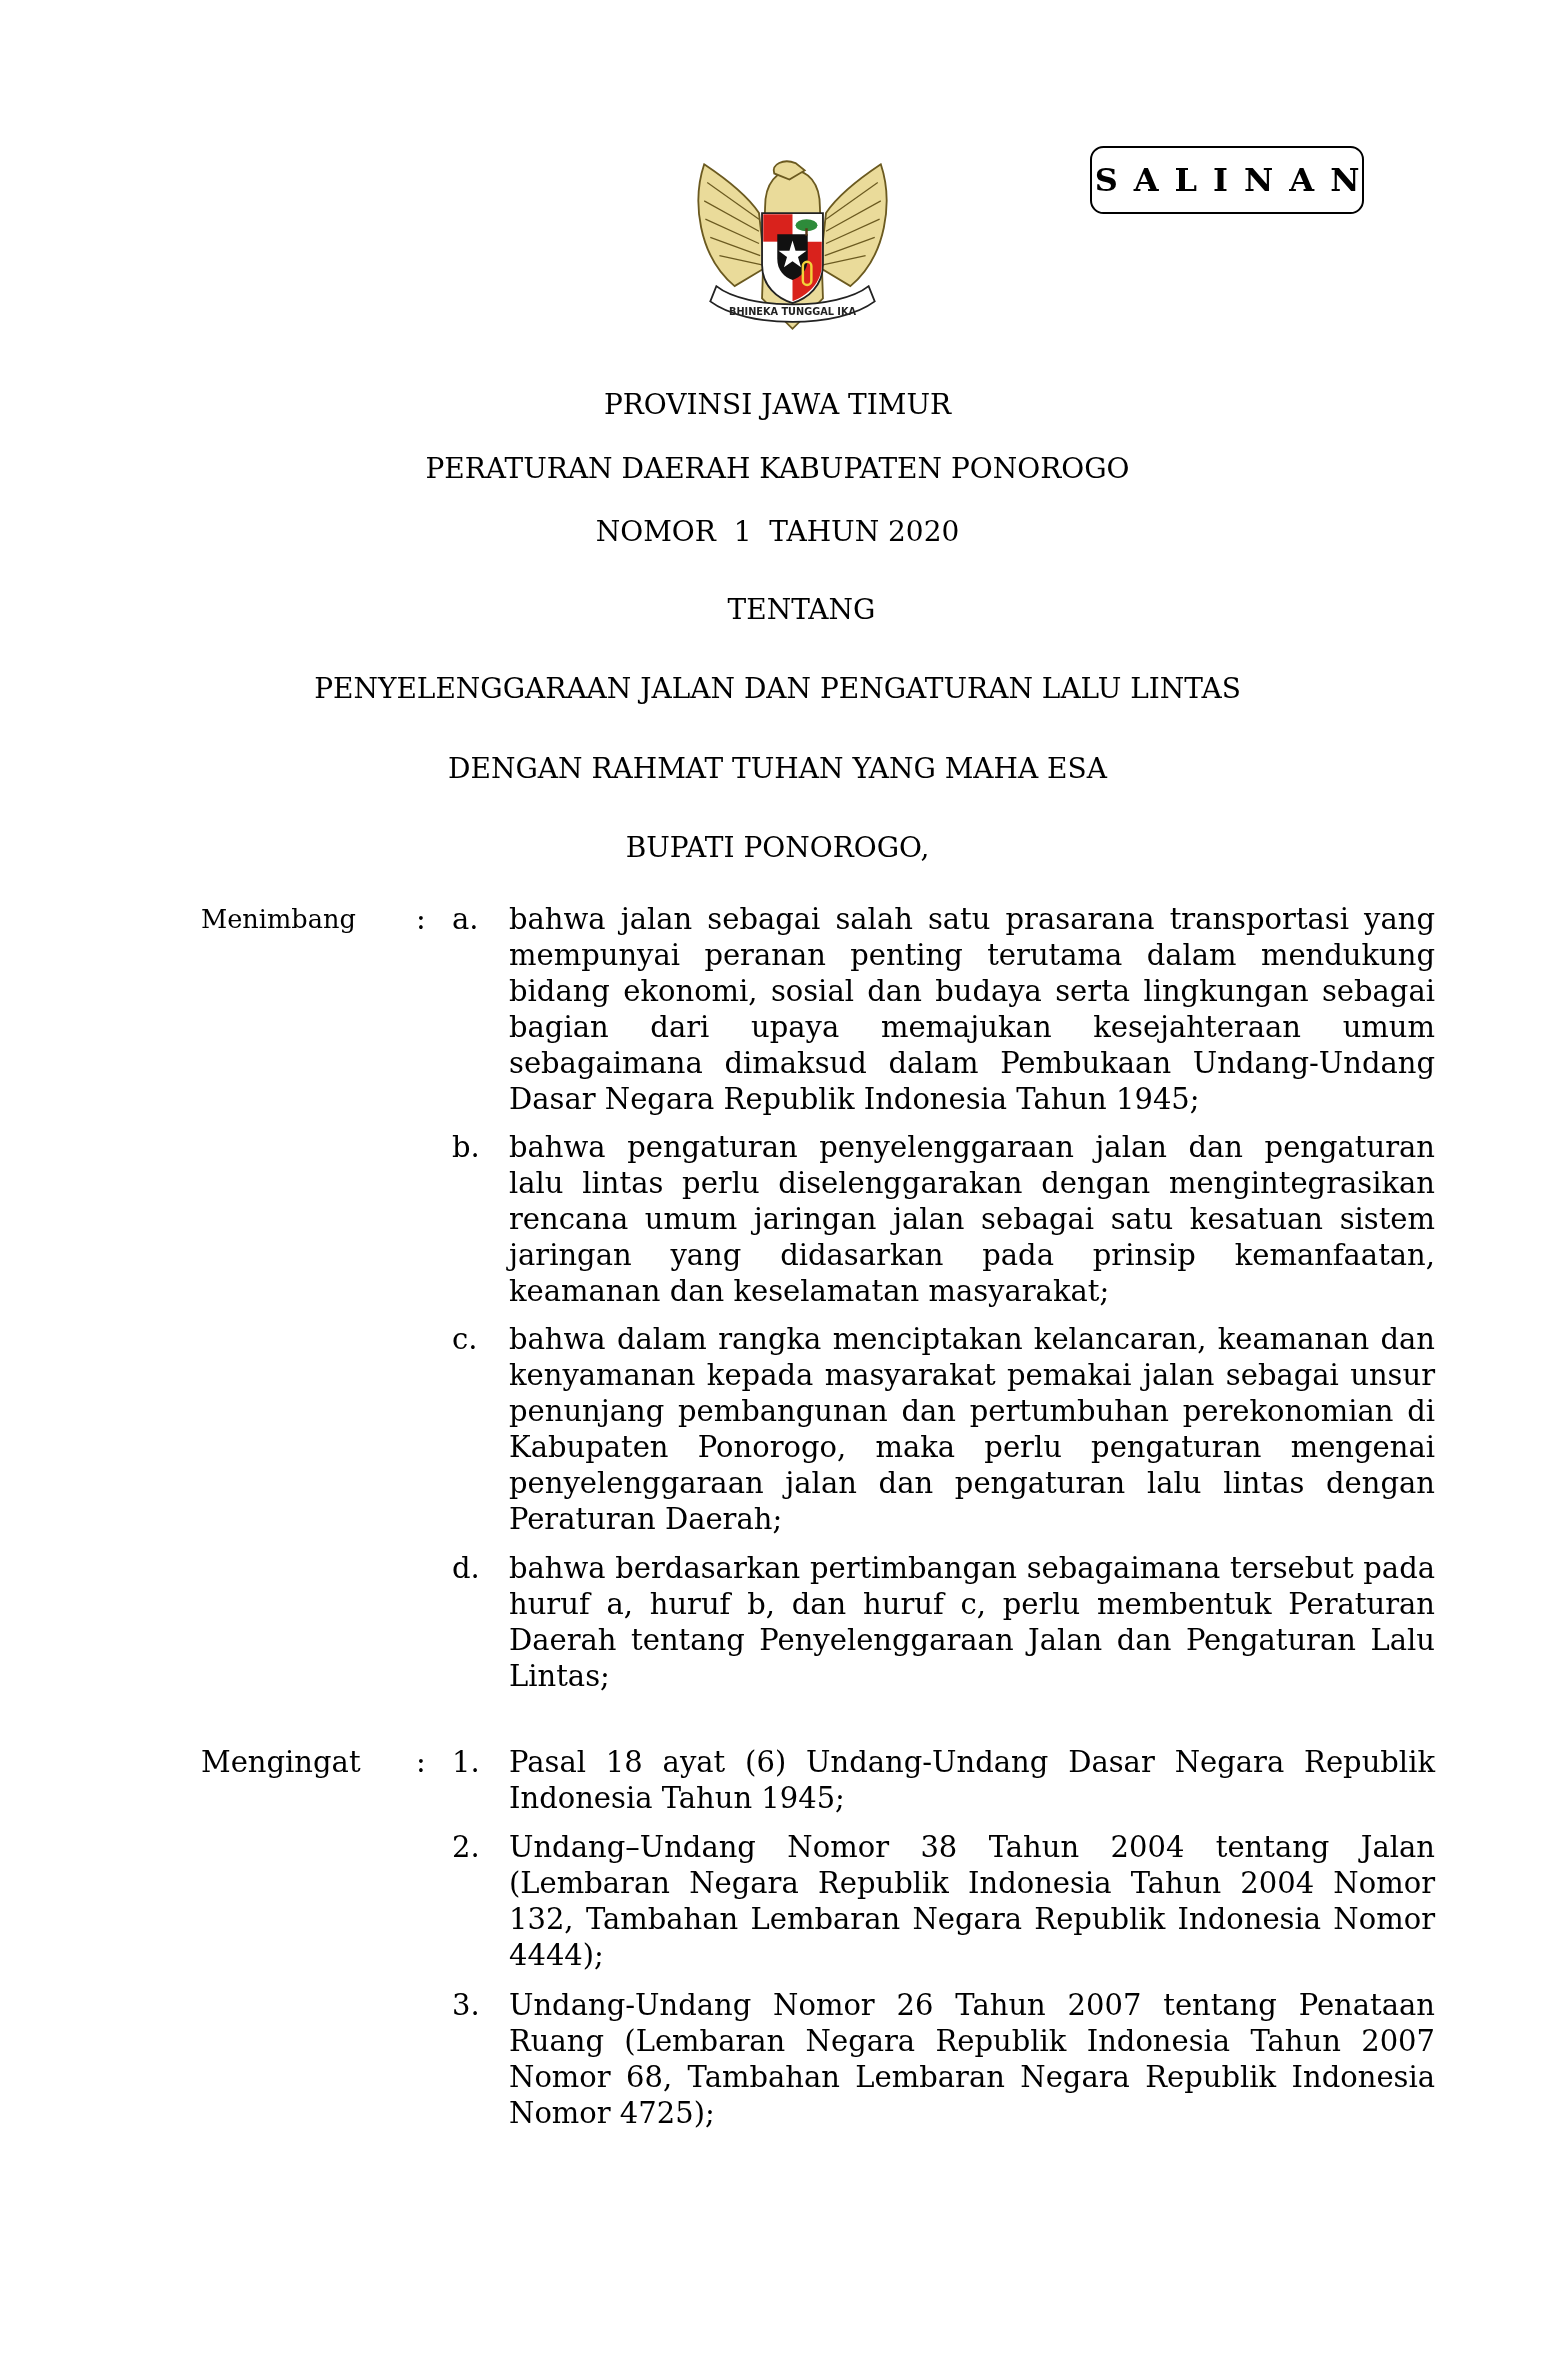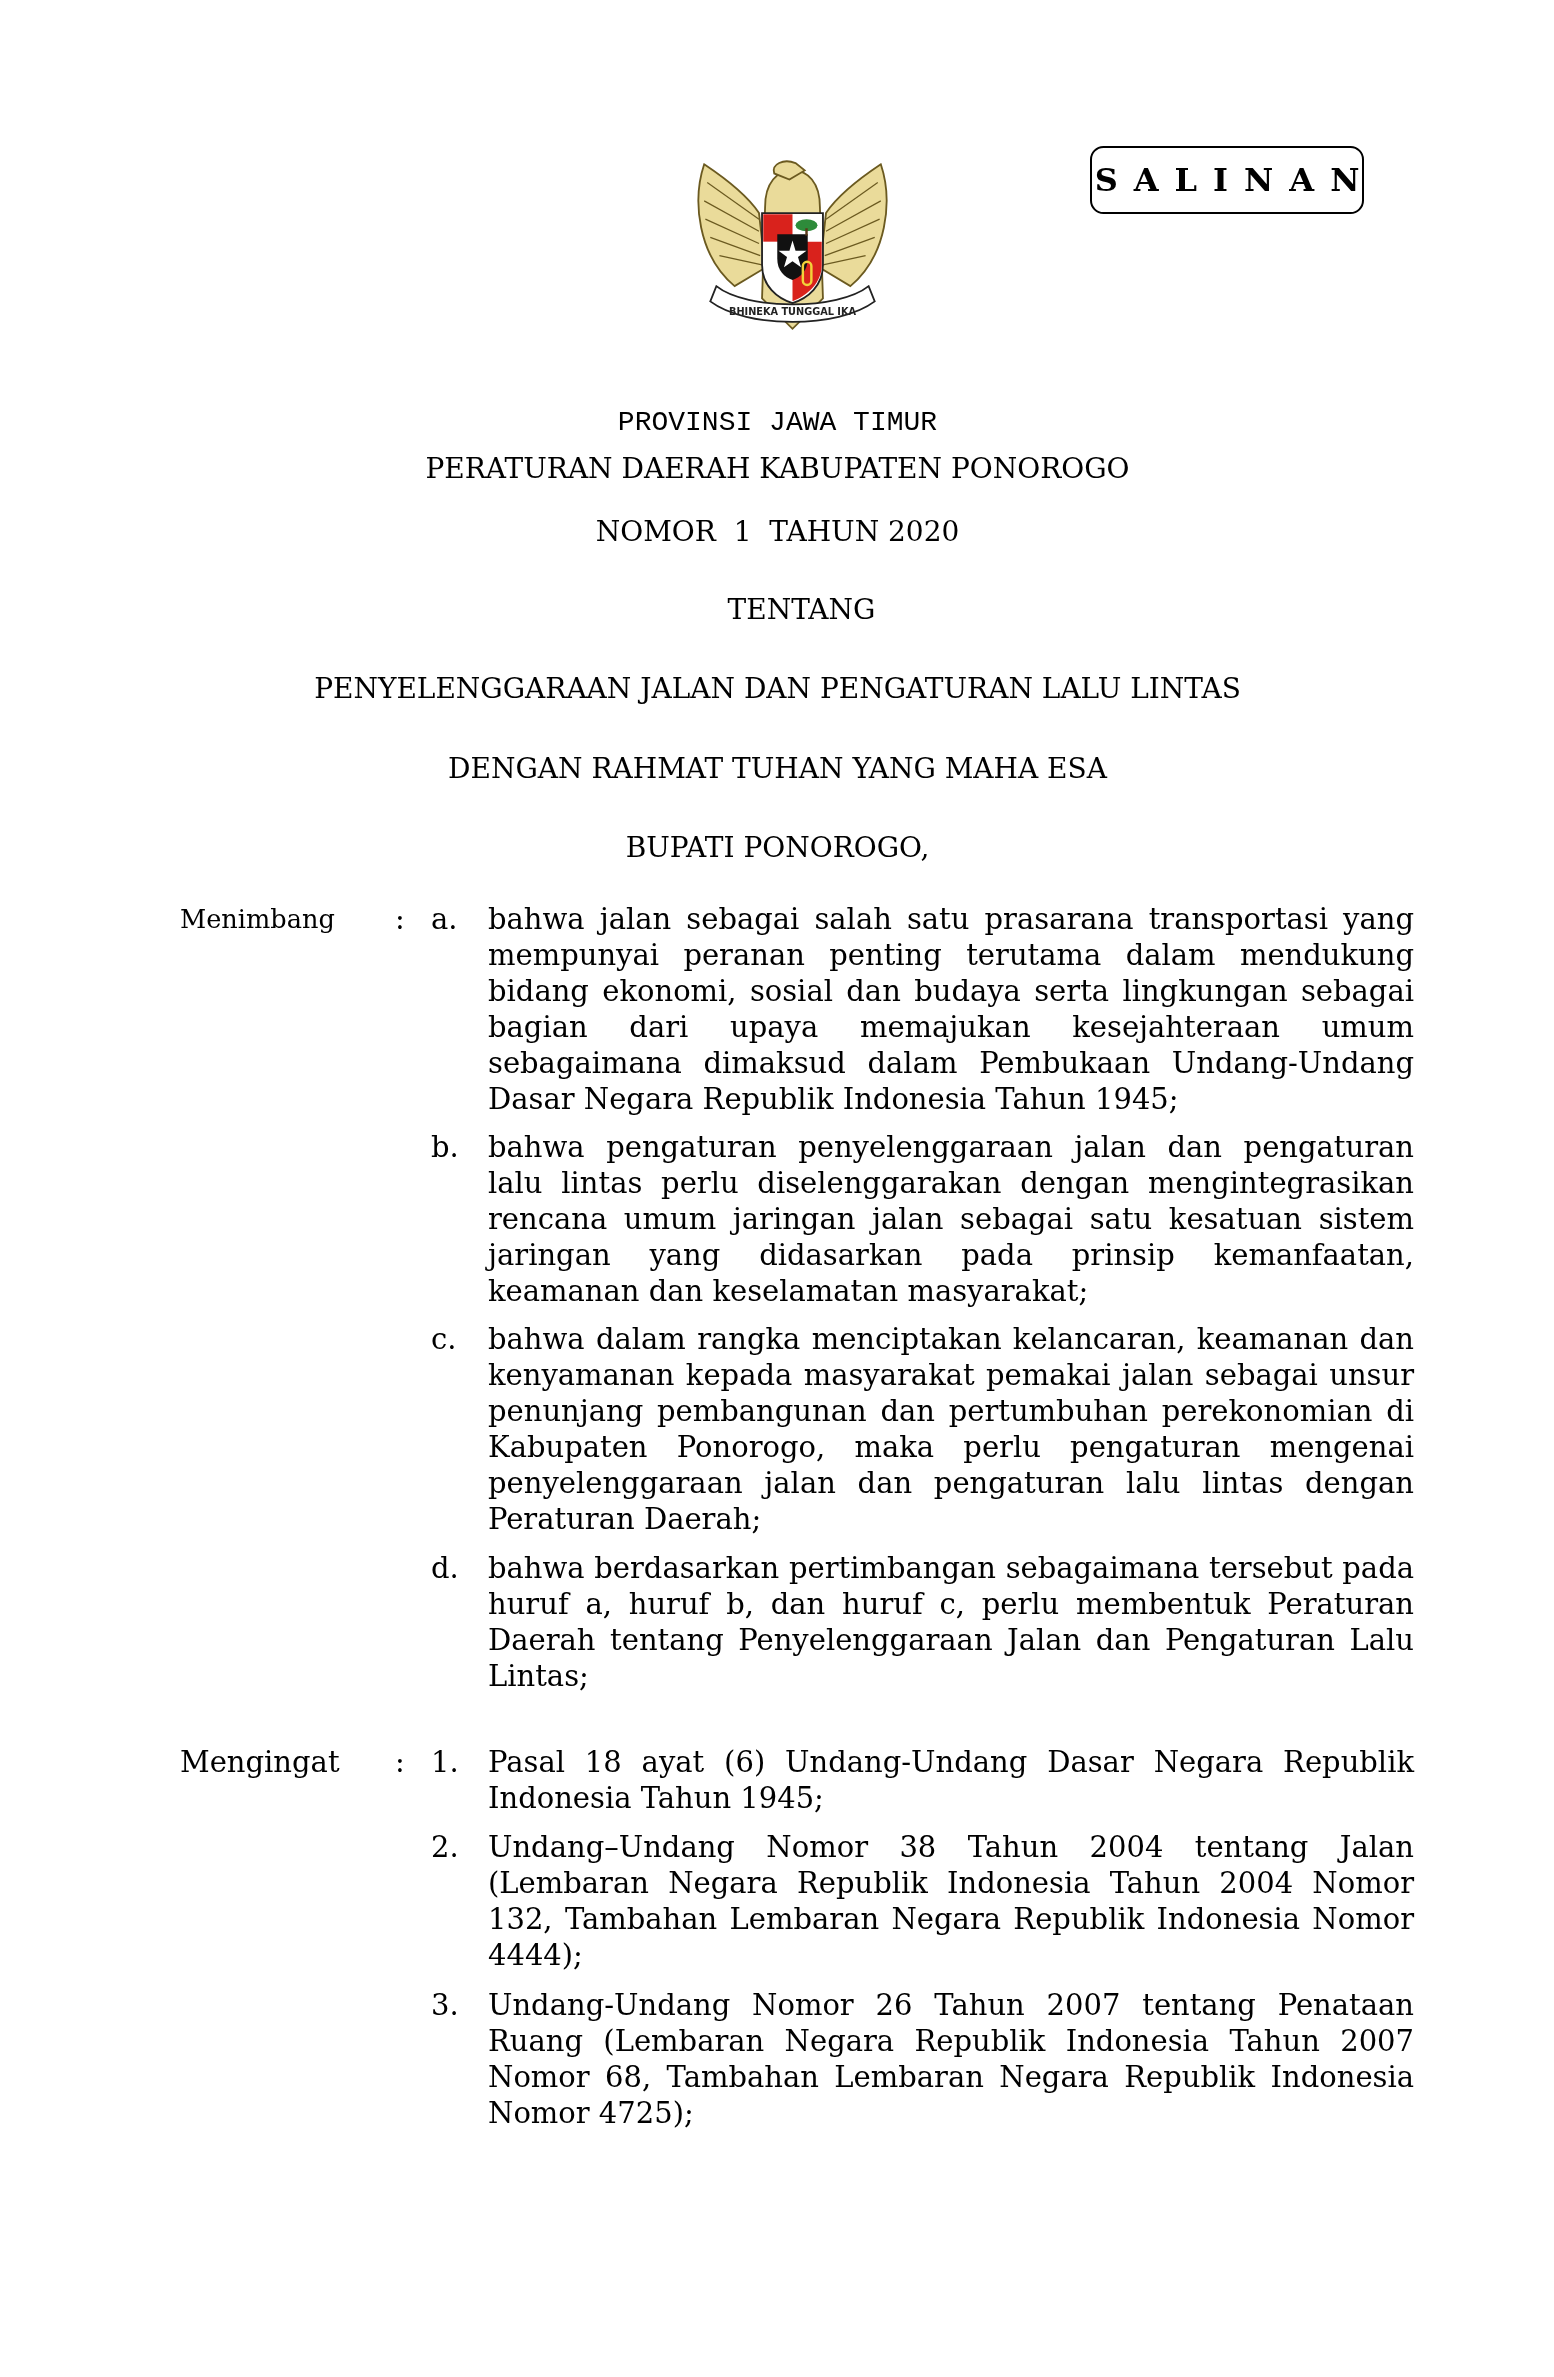--- a/index.html
+++ b/index.html
@@ -11,21 +11,21 @@
 
   .salinan { position:absolute; left:1090px; top:146px; width:274px; height:68px;
              border:2.4px solid #000; border-radius:13.4px; box-sizing:border-box;
              display:flex; align-items:center; justify-content:center;
              font-family:"DejaVu Serif", serif; font-weight:bold; font-size:32px;
              letter-spacing:16px; padding-left:16px; }
 
   .center { position:absolute; left:0; width:1555px; text-align:center;
             font-size:28px; line-height:37px; white-space:pre; }
 
-  .section { position:absolute; left:0; width:1528px; }
+  .section { position:absolute; left:0; width:1528px;padding-left:21px; }
   .row { position:relative; font-size:29px; line-height:36px; }
   .label { position:absolute; left:180px; top:0; }
   .colon { position:absolute; left:395px; top:0; }
   .marker { position:absolute; left:431px; top:0; }
   .body { margin-left:488px; width:926px; text-align:justify; text-align-last:left; }
   .label.small { font-size:25.6px; }
 </style>
 </head>
 <body>
 
@@ -59,21 +59,21 @@
     <ellipse cx="188" cy="130" rx="18" ry="10" fill="#2e8b3a"></ellipse>
     <rect x="186" y="135" width="4" height="12" fill="#5a3a1a"></rect>
     <rect x="182" y="190" width="14" height="38" rx="7" fill="none" stroke="#f2d23a" stroke-width="4"></rect>
 
     <path d="M40 230 C90 270, 240 270, 290 230 L300 255 C240 300, 90 300, 30 255 Z" fill="#fff" stroke="#222" stroke-width="3"></path>
     <text x="165" y="278" text-anchor="middle" font-size="16" font-family="DejaVu Sans, sans-serif" font-weight="bold" fill="#222">BHINEKA TUNGGAL IKA</text>
   </svg>
 
   <div class="salinan">SALINAN</div>
 
-  <div class="center" style="top:404px;font-family:Liberation Mono, monospace;">PROVINSI JAWA TIMUR</div>
+  <div class="center" style="top:386px;">PROVINSI JAWA TIMUR</div>
   <div class="center" style="top:450px;">PERATURAN DAERAH KABUPATEN PONOROGO</div>
   <div class="center" style="top:513px;">NOMOR  1  TAHUN 2020</div>
   <div class="center" style="top:591px;padding-left:24px;">TENTANG</div>
   <div class="center" style="top:670px;">PENYELENGGARAAN JALAN DAN PENGATURAN LALU LINTAS</div>
   <div class="center" style="top:750px;">DENGAN RAHMAT TUHAN YANG MAHA ESA</div>
   <div class="center" style="top:829px;">BUPATI PONOROGO,</div>
 
   <div class="section" style="top:901px;">
     <div class="row" style="margin-bottom:12.2px;">
       <span class="label small">Menimbang</span>

